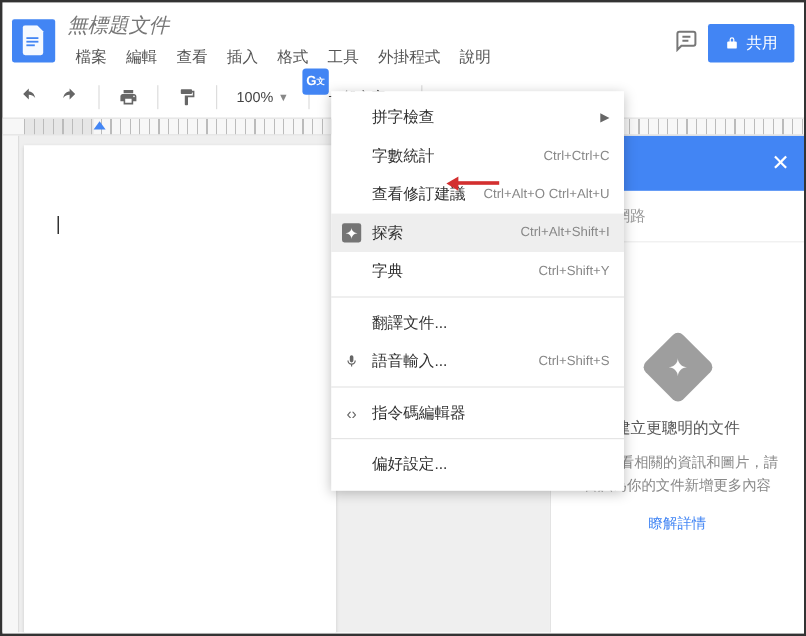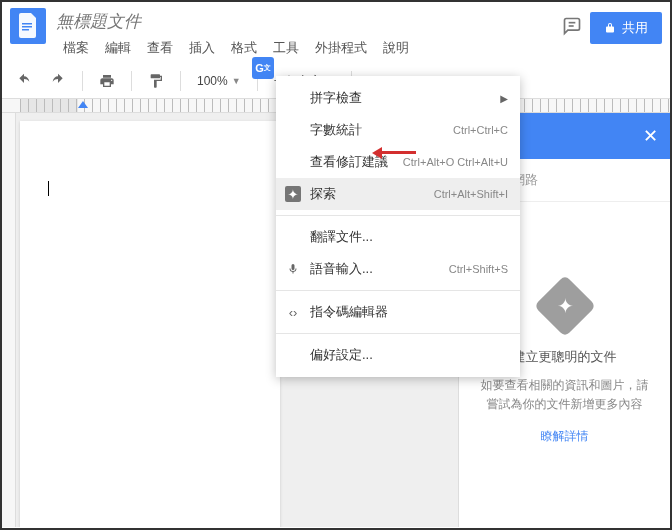--- a/index.html
+++ b/index.html
@@ -1,17 +1,17 @@
 <!DOCTYPE html>
 <html><head>
 <meta charset="utf-8">
 <style>
 * { margin: 0; padding: 0; box-sizing: border-box; font-family: Arial, "Microsoft JhengHei", sans-serif; }
 body { width: 672px; height: 530px; background: #fff; overflow: hidden; position: relative; border: 2px solid #333; }
-.header { display: flex; align-items: flex-start; padding: 6px 8px 0 8px; }
+.header { display: flex; align-items: center; padding: 6px 8px 0 8px; }
 .docs-logo { width: 36px; height: 36px; background: #4285f4; border-radius: 2px; display: flex; align-items: center; justify-content: center; margin-right: 10px; }
 .docs-logo svg { fill: #fff; }
 .title-area { flex: 1; }
 .doc-title { font-size: 17px; color: #777; font-style: italic; font-weight: 400; padding: 2px 0; }
 .menu-bar { display: flex; gap: 2px; margin-top: 1px; }
 .menu-item { font-size: 13px; color: #555; padding: 3px 7px; cursor: pointer; border-radius: 2px; }
 .header-right { display: flex; align-items: center; gap: 4px; margin-left: auto; padding-top: 4px; }
 .comments-icon { color: #777; padding: 4px; cursor: pointer; }
 .share-btn { background: #4285f4; color: #fff; border: none; border-radius: 2px; padding: 7px 14px; font-size: 13px; cursor: pointer; display: flex; align-items: center; gap: 6px; }
 .toolbar { display: flex; align-items: center; padding: 4px 8px; border-bottom: 1px solid #ddd; gap: 6px; margin-top: 4px; }
@@ -171,20 +171,24 @@
     </div>
     <div class="dd-item">
       <span class="dd-label">查看修訂建議</span>
       <span class="dd-shortcut">Ctrl+Alt+O Ctrl+Alt+U</span>
     </div>
     <div class="dd-item highlighted">
       <span class="dd-icon explore-ic">✦</span>
       <span class="dd-label">探索</span>
       <span class="dd-shortcut">Ctrl+Alt+Shift+I</span>
     </div>
+    <div class="dd-item">
+      <span class="dd-label">字典</span>
+      <span class="dd-shortcut">Ctrl+Shift+Y</span>
+    </div>
     <div class="dd-sep"></div>
     <div class="dd-item">
       <span class="dd-label">翻譯文件...</span>
     </div>
     <div class="dd-item">
       <span class="dd-icon">
         <svg width="12" height="12" viewBox="0 0 24 24" fill="#666">
           <path d="M12 14a3 3 0 0 0 3-3V5a3 3 0 0 0-6 0v6a3 3 0 0 0 3 3zm5-3a5 5 0 0 1-10 0H5a7 7 0 0 0 6 6.92V21h2v-3.08A7 7 0 0 0 19 11h-2z"></path>
         </svg>
       </span>

